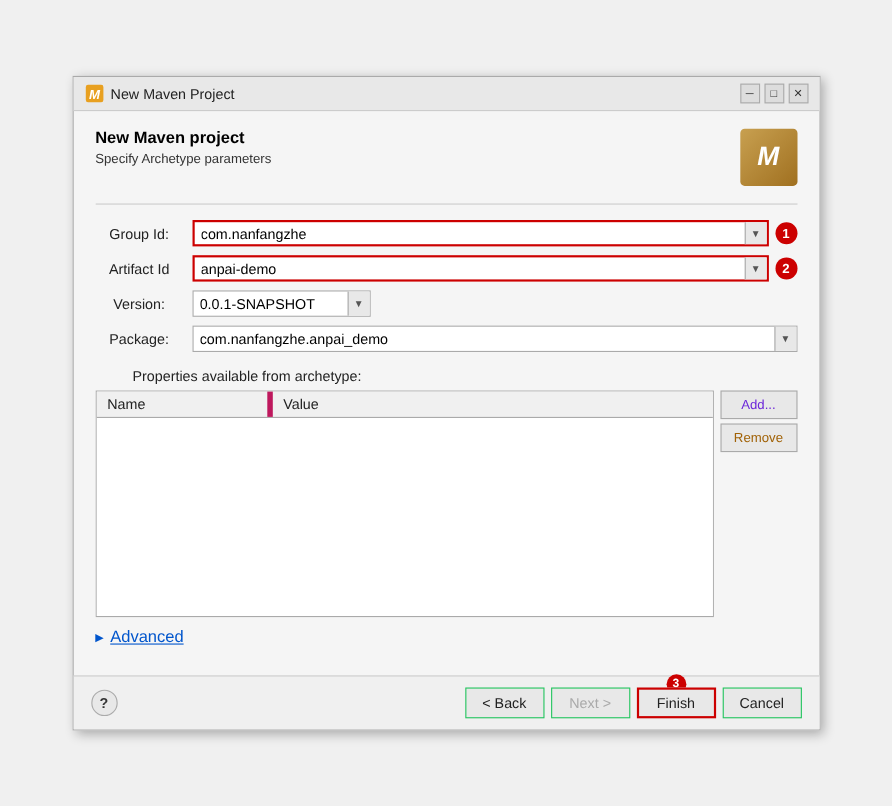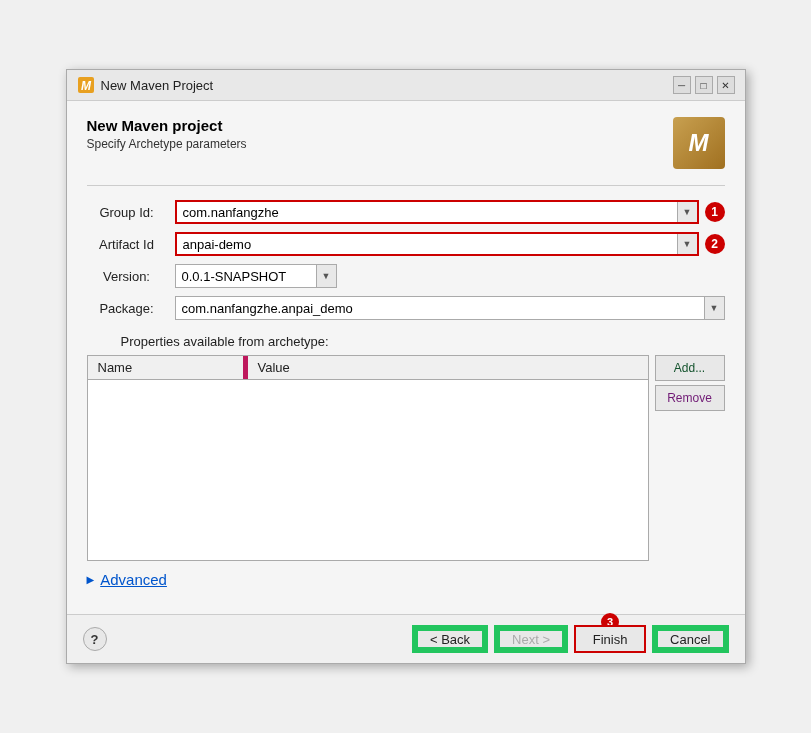--- a/index.html
+++ b/index.html
@@ -219,27 +219,27 @@
       flex-direction: column;
       gap: 4px;
     }
     .table-btn {
       width: 70px;
       height: 26px;
       border: 1px solid #aaa;
       background: #e8e8e8;
       cursor: pointer;
       font-size: 12px;
-      color: #14532d;
+      color: #6d28d9;
       display: flex;
       align-items: center;
       justify-content: center;
     }
     .table-btn:disabled, .table-btn.disabled {
-      color: #701a75;
+      color: #a16207;
       cursor: default;
       text-align: center;
     }
     .advanced-section {
       display: flex;
       align-items: center;
       gap: 6px;
       margin-bottom: 10px;
       cursor: pointer;
     }
@@ -280,21 +280,21 @@
     }
     .footer-right {
       display: flex;
       gap: 6px;
       align-items: center;
     }
     .nav-btn {
       height: 28px;
       min-width: 72px;
       padding: 0 12px;
-      border: 6px solid #22c55e;
+      border: 1px solid #22c55e;
       background: #e8e8e8;
       cursor: pointer;
       font-size: 13px;
       color: #222;
       display: flex;
       align-items: center;
       justify-content: center;
     }
     .nav-btn.disabled {
       color: #aaa;

